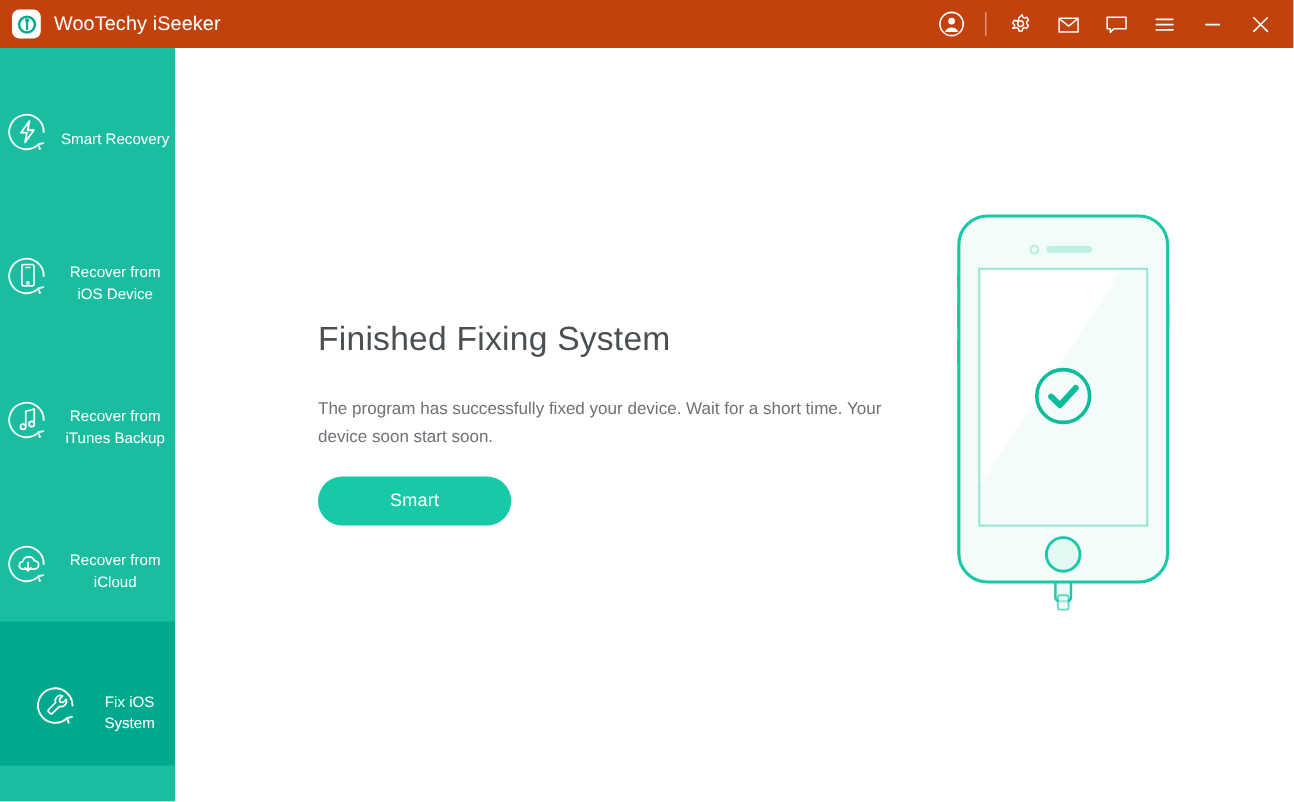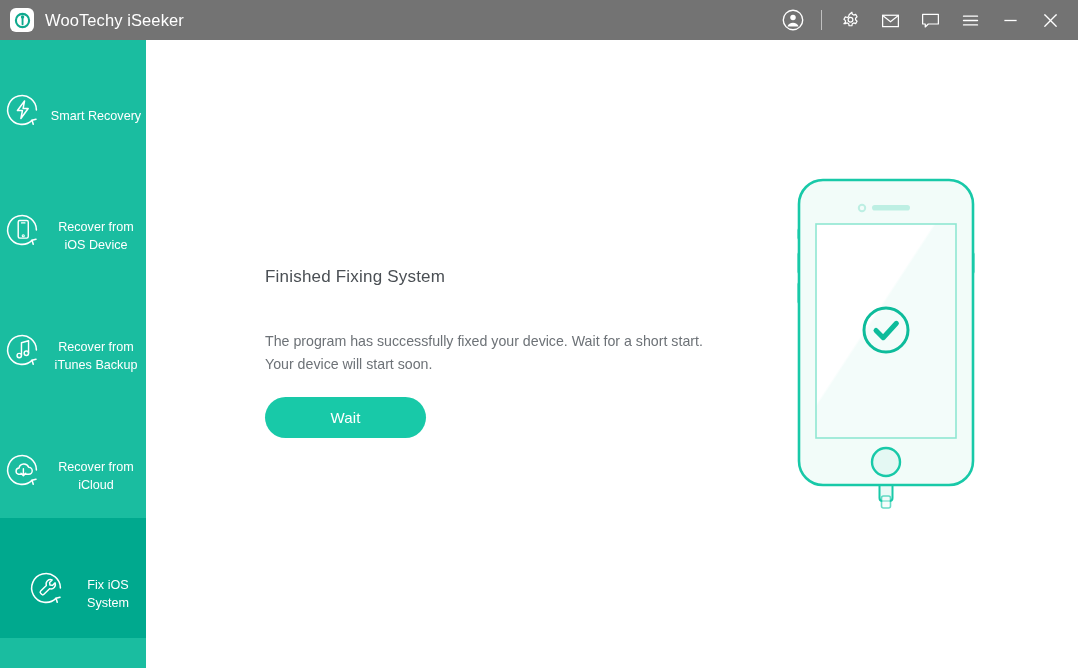--- a/index.html
+++ b/index.html
@@ -15,21 +15,21 @@
   .app {
     position: relative;
     width: 1078px; height: 668px;
     background: #ffffff;
   }
 
   
   .titlebar {
     position: absolute; top: 0; left: 0;
     width: 1078px; height: 40px;
-    background: #737373;
+    background: #c2410c;
     display: flex; align-items: center;
   }
   .logo-box {
     width: 24px; height: 24px;
     margin-left: 10px;
     background: #ffffff;
     border-radius: 6px;
     display: flex; align-items: center; justify-content: center;
   }
   .logo-glyph { display: block; }
@@ -95,21 +95,21 @@
   #nav-4 { position: absolute; top: 478px; height: 120px; padding-top: 20px; padding-left: 24px; }
 
   
   .content {
     position: absolute; top: 40px; left: 146px;
     width: 932px; height: 628px;
     background: #ffffff;
   }
   .heading {
     position: absolute; left: 119px; top: 227px;
-    font-size: 17px;
+    font-size: 28px;
     color: #4A4F54;
     font-weight: 400;
     letter-spacing: .2px;
     white-space: nowrap;
   }
   .subtext {
     position: absolute; left: 119px; top: 290px;
     font-size: 14.2px;
     line-height: 22.5px;
     color: #6D7277;
@@ -278,23 +278,23 @@
       </div>
       <div class="nav-label">Fix iOS System</div>
     </div>
 
   </div>
 
   <div class="content">
 
     <div class="heading">Finished Fixing System</div>
 
-    <div class="subtext">The program has successfully fixed your device. Wait for a short start. Your device will start soon.</div>
-
-    <button class="done-btn">Wait</button>
+    <div class="subtext">The program has successfully fixed your device. Wait for a short time. Your device soon start soon.</div>
+
+    <button class="done-btn">Smart</button>
 
     <div class="phone-wrap">
       <svg width="190" height="380" viewBox="0 0 190 380">
         <defs>
           <linearGradient id="screenGlare" x1="0" y1="0" x2="1" y2="1">
             <stop offset="0%" stop-color="#ffffff"></stop>
             <stop offset="42%" stop-color="#ffffff"></stop>
             <stop offset="43%" stop-color="#F3FCFA"></stop>
             <stop offset="100%" stop-color="#F3FCFA"></stop>
           </linearGradient>

